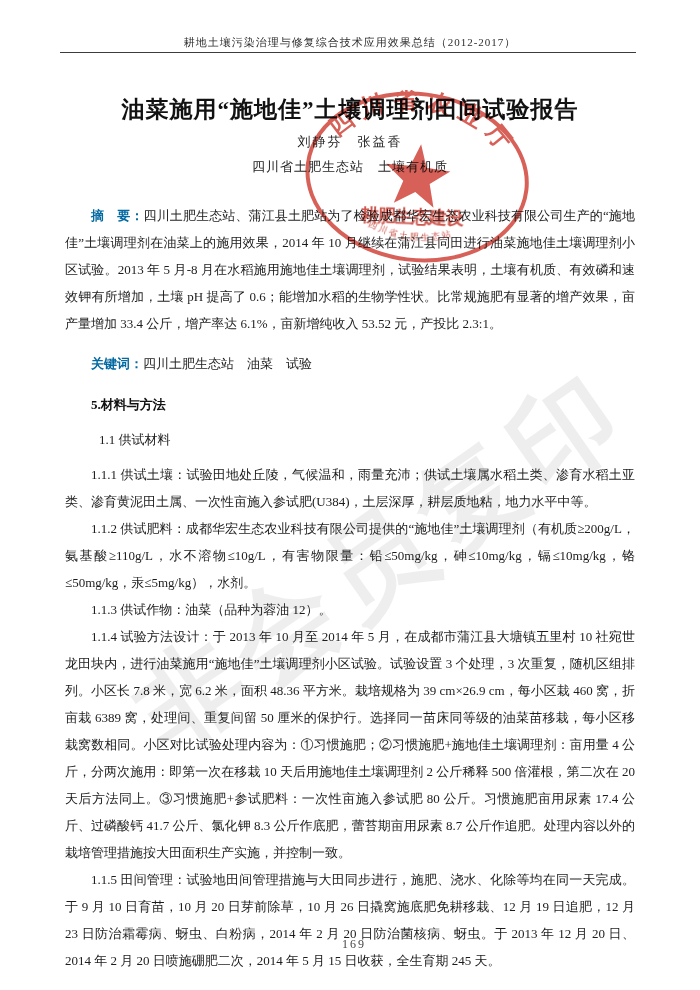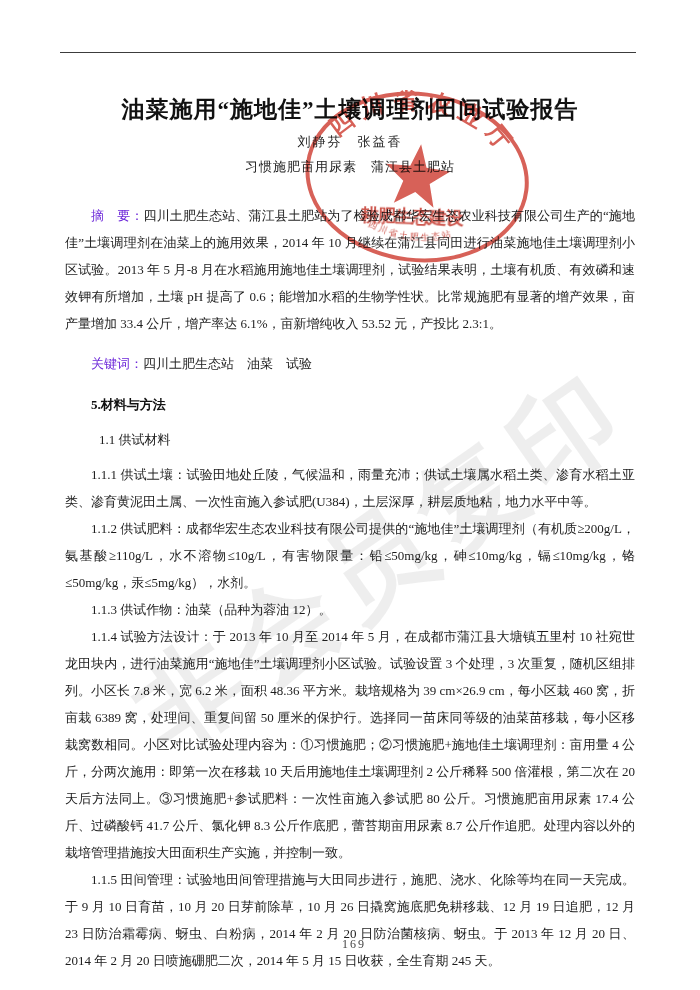--- a/index.html
+++ b/index.html
@@ -32,21 +32,21 @@
     letter-spacing:2px;
   }
   .affiliation{
     margin-top:7px;text-align:center;font-size:13px;color:#222;
     letter-spacing:1px;
   }
   .abstract{
     margin-top:26px;font-size:13px;line-height:27px;
     text-align:justify;text-indent:2em;
   }
-  .abstract b,.keywords b{font-weight:400;color:#6d28d9;}
+  .abstract b,.keywords b{font-weight:700;color:#0369a1;}
   .keywords{
     margin-top:0;font-size:13px;line-height:27px;text-indent:2em;
   }
   .sec-heading{
     margin:14px 0 0 0;font-size:13px;line-height:27px;font-weight:700;
     text-indent:2em;color:#111;
   }
   .sub-heading{
     margin:8px;font-size:13px;line-height:27px;text-indent:2em;
   }
@@ -69,31 +69,32 @@
     position:absolute;left:299px;top:90px;
     mix-blend-mode:multiply;opacity:0.85;
     pointer-events:none;
   }
 </style>
 </head>
 <body>
 
 <div class="page">
 
+  <div class="running-head">耕地土壤污染治理与修复综合技术应用效果总结（2012-2017）</div>
   <div class="head-rule"></div>
 
   <div class="watermark">非会员复印</div>
 
   <div class="content">
 
     <h1 class="doc-title">油菜施用“施地佳”土壤调理剂田间试验报告</h1>
 
     <div class="authors">刘静芬　张益香</div>
 
-    <div class="affiliation">习惯施肥亩用尿素　蒲江县土肥站</div>
+    <div class="affiliation">四川省土肥生态站　土壤有机质</div>
 
     <p class="abstract">
       <b>摘　要：</b><span>四川土肥生态站、蒲江县土肥站为了检验成都华宏生态农业科技有限公司生产的“施地佳”土壤调理剂在油菜上的施用效果，2014 年 10 月继续在蒲江县同田进行油菜施地佳土壤调理剂小区试验。2013 年 5 月-8 月在水稻施用施地佳土壤调理剂，试验结果表明，土壤有机质、有效磷和速效钾有所增加，土壤 pH 提高了 0.6；能增加水稻的生物学性状。比常规施肥有显著的增产效果，亩产量增加 33.4 公斤，增产率达 6.1%，亩新增纯收入 53.52 元，产投比 2.3:1。</span>
     </p>
 
     <p class="keywords">
       <b>关键词：</b><span>四川土肥生态站　油菜　试验</span>
     </p>
 
     <p class="sec-heading">5.材料与方法</p>

